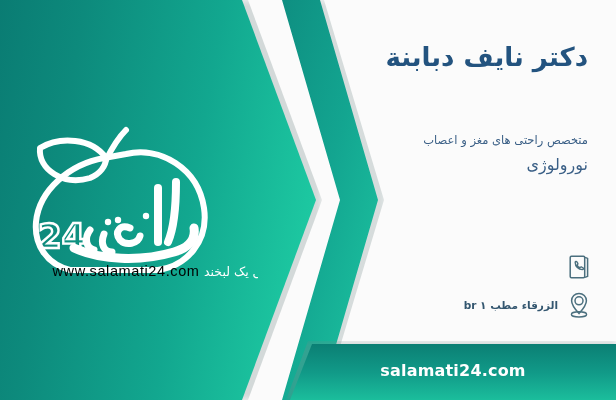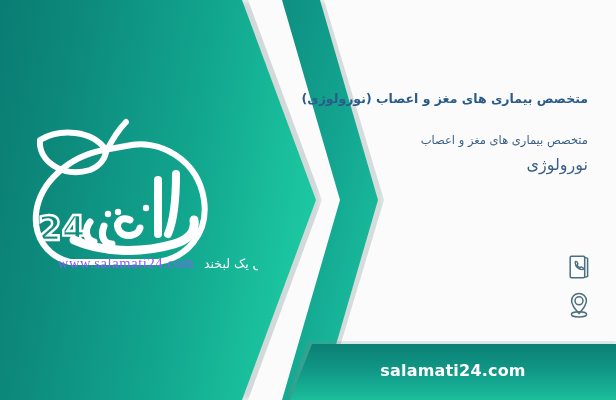--- a/index.html
+++ b/index.html
@@ -65,35 +65,35 @@
     height: 400px;
     background: linear-gradient(105deg, #0d8a7e 0%, #13a590 50%, #1ec9a3 100%);
     -webkit-clip-path: polygon(20px 0, 58px 0, 116px 200px, 58px 400px, 20px 400px, 78px 200px);
     clip-path: polygon(20px 0, 58px 0, 116px 200px, 58px 400px, 20px 400px, 78px 200px);
   }
 
   
   #logo {
     position: absolute;
     left: 8px;
-    top: 116px;
+    top: 124px;
     width: 250px;
     height: 160px;
   }
   #logo svg { display: block; }
   .logo-url {
     position: absolute;
     left: 0;
     top: 139px;
     width: 236px;
     text-align: center;
-    color: #8b5cf6;
+    color: #000000;
     font-size: 14.5px;
     letter-spacing: 0.6px;
-    font-family: Liberation Serif, serif;
+    font-family: Liberation Sans, sans-serif;
   }
 
   
   #info {
     position: absolute;
     left: 300px;
     top: 0;
     width: 316px;
     height: 340px;
     direction: rtl;
@@ -237,22 +237,22 @@
       <text x="30" y="124" font-family="DejaVu Sans, sans-serif" font-size="34" font-weight="bold" fill="none" stroke="#ffffff" stroke-width="2.4">24</text>
 
       <g>
         <text x="196" y="152" text-anchor="end" direction="rtl" font-family="DejaVu Sans, sans-serif" font-size="12.5" fill="#ffffff">به راحتی یک لبخند</text>
       </g>
     </svg>
     <div class="logo-url">www.salamati24.com</div>
   </div>
 
   <div id="info">
-    <div class="spec-line-1">متخصص بیماری های مغز و اعصاب (نورولوژی)</div>
-    <div class="spec-line-2">متخصص بیماری های مغز و اعصاب</div>
+    <div class="doc-name">دکتر نايف دبابنة</div>
+    <div class="spec-line-2">متخصص راحتی های مغز و اعصاب</div>
     <div class="spec-line-3">نورولوژی</div>
 
     <div class="contact-row" id="row-phone">
       <span class="c-icon">
         <svg width="22" height="26" viewBox="0 0 22 26">
           <rect x="2.2" y="2.2" width="14.5" height="21.5" rx="1.2" fill="none" stroke="#4b6f7e" stroke-width="1.5"></rect>
           <path d="M17 3.4 L19.6 4.4 L19.6 22.4 L17 23.4" fill="none" stroke="#4b6f7e" stroke-width="1.5" stroke-linejoin="round"></path>
           <path d="M7.2 8.4 C7.2 7.4 8.4 7 8.9 7.8 L9.8 9.3 C10 9.7 9.9 10.1 9.6 10.4
                    L9.1 10.9 C9.6 12.2 10.6 13.2 11.9 13.7 L12.4 13.2
                    C12.7 12.9 13.1 12.8 13.5 13 L15 13.9 C15.8 14.4 15.4 15.6 14.4 15.6
@@ -264,20 +264,21 @@
 
     <div class="contact-row" id="row-location">
       <span class="c-icon">
         <svg width="24" height="28" viewBox="0 0 24 28">
           <path d="M12 2.4 C7.9 2.4 4.6 5.7 4.6 9.8 C4.6 14.6 12 22.6 12 22.6
                    C12 22.6 19.4 14.6 19.4 9.8 C19.4 5.7 16.1 2.4 12 2.4 Z" fill="none" stroke="#4b6f7e" stroke-width="1.5" stroke-linejoin="round"></path>
           <circle cx="12" cy="9.8" r="4" fill="none" stroke="#4b6f7e" stroke-width="1.5"></circle>
           <ellipse cx="12" cy="23.4" rx="7.6" ry="2.6" fill="none" stroke="#4b6f7e" stroke-width="1.4"></ellipse>
         </svg>
       </span>
+      <span class="c-text">الزرقاء مطب ۱ br</span>
     </div>
   </div>
 
   <div class="bottombar-shadow"></div>
   <div id="bottombar">
     <div class="bottombar-text">salamati24.com</div>
   </div>
 
 </div>
 

